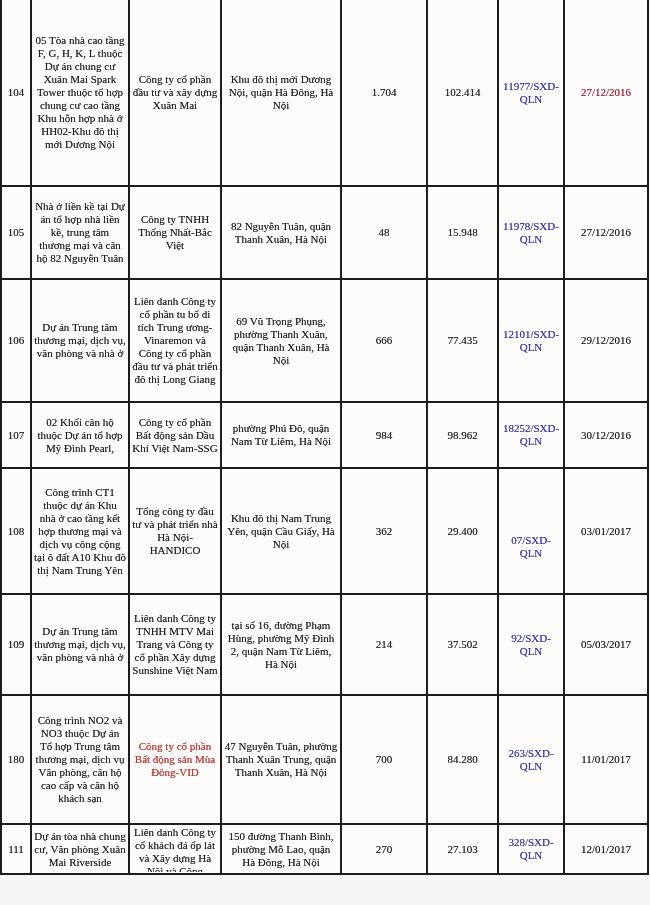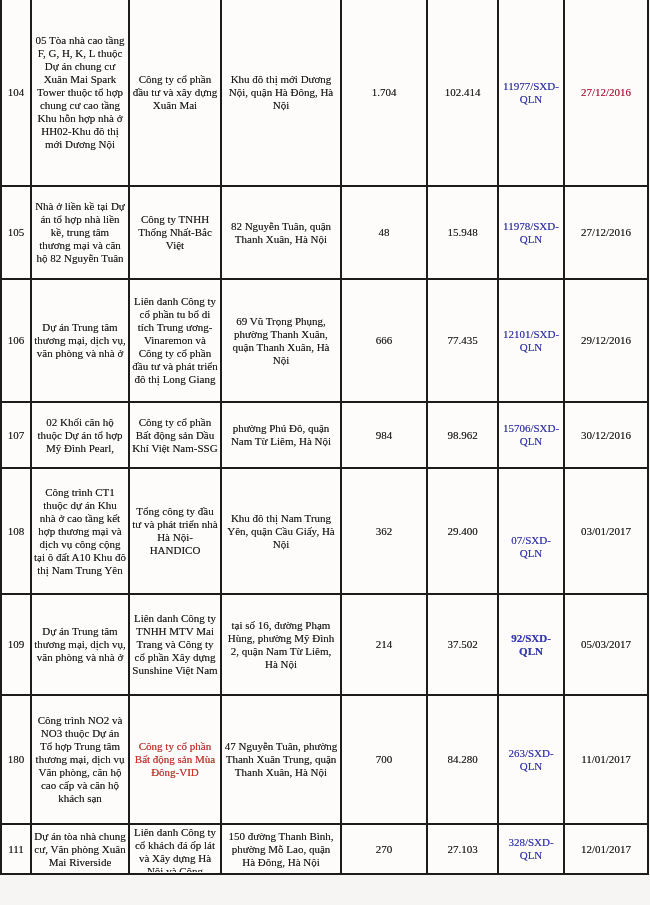--- a/index.html
+++ b/index.html
@@ -162,21 +162,21 @@
     <td class="c-addr">
             <div class="cw">phường Phú Đô, quận Nam Từ Liêm, Hà Nội</div>
           </td>
     <td class="c-val1">
             <div class="cw">984</div>
           </td>
     <td class="c-val2">
             <div class="cw">98.962</div>
           </td>
     <td class="c-doc">
-            <div class="cw doc-link" style="color: rgb(51, 54, 192);">15706/SXD-QLN</div>
+            <div class="cw doc-link" style="color: rgb(51, 54, 192);">18252/SXD-QLN</div>
           </td>
     <td class="c-date">
             <div class="cw">30/12/2016</div>
           </td>
   </tr>
         <tr class="r4">
     <td class="c-num">
             <div class="cw">108</div>
           </td>
     <td class="c-proj">
@@ -214,21 +214,21 @@
     <td class="c-addr">
             <div class="cw">tại số 16, đường Phạm Hùng, phường Mỹ Đình 2, quận Nam Từ Liêm, Hà Nội</div>
           </td>
     <td class="c-val1">
             <div class="cw">214</div>
           </td>
     <td class="c-val2">
             <div class="cw">37.502</div>
           </td>
     <td class="c-doc">
-            <div class="cw doc-link" style="color: rgb(51, 54, 192); font-weight: bold;">92/SXD-QLN</div>
+            <div class="cw doc-link" style="color: rgb(51, 54, 192);">92/SXD-QLN</div>
           </td>
     <td class="c-date">
             <div class="cw">05/03/2017</div>
           </td>
   </tr>
         <tr class="r6">
     <td class="c-num">
             <div class="cw">180</div>
           </td>
     <td class="c-proj">

